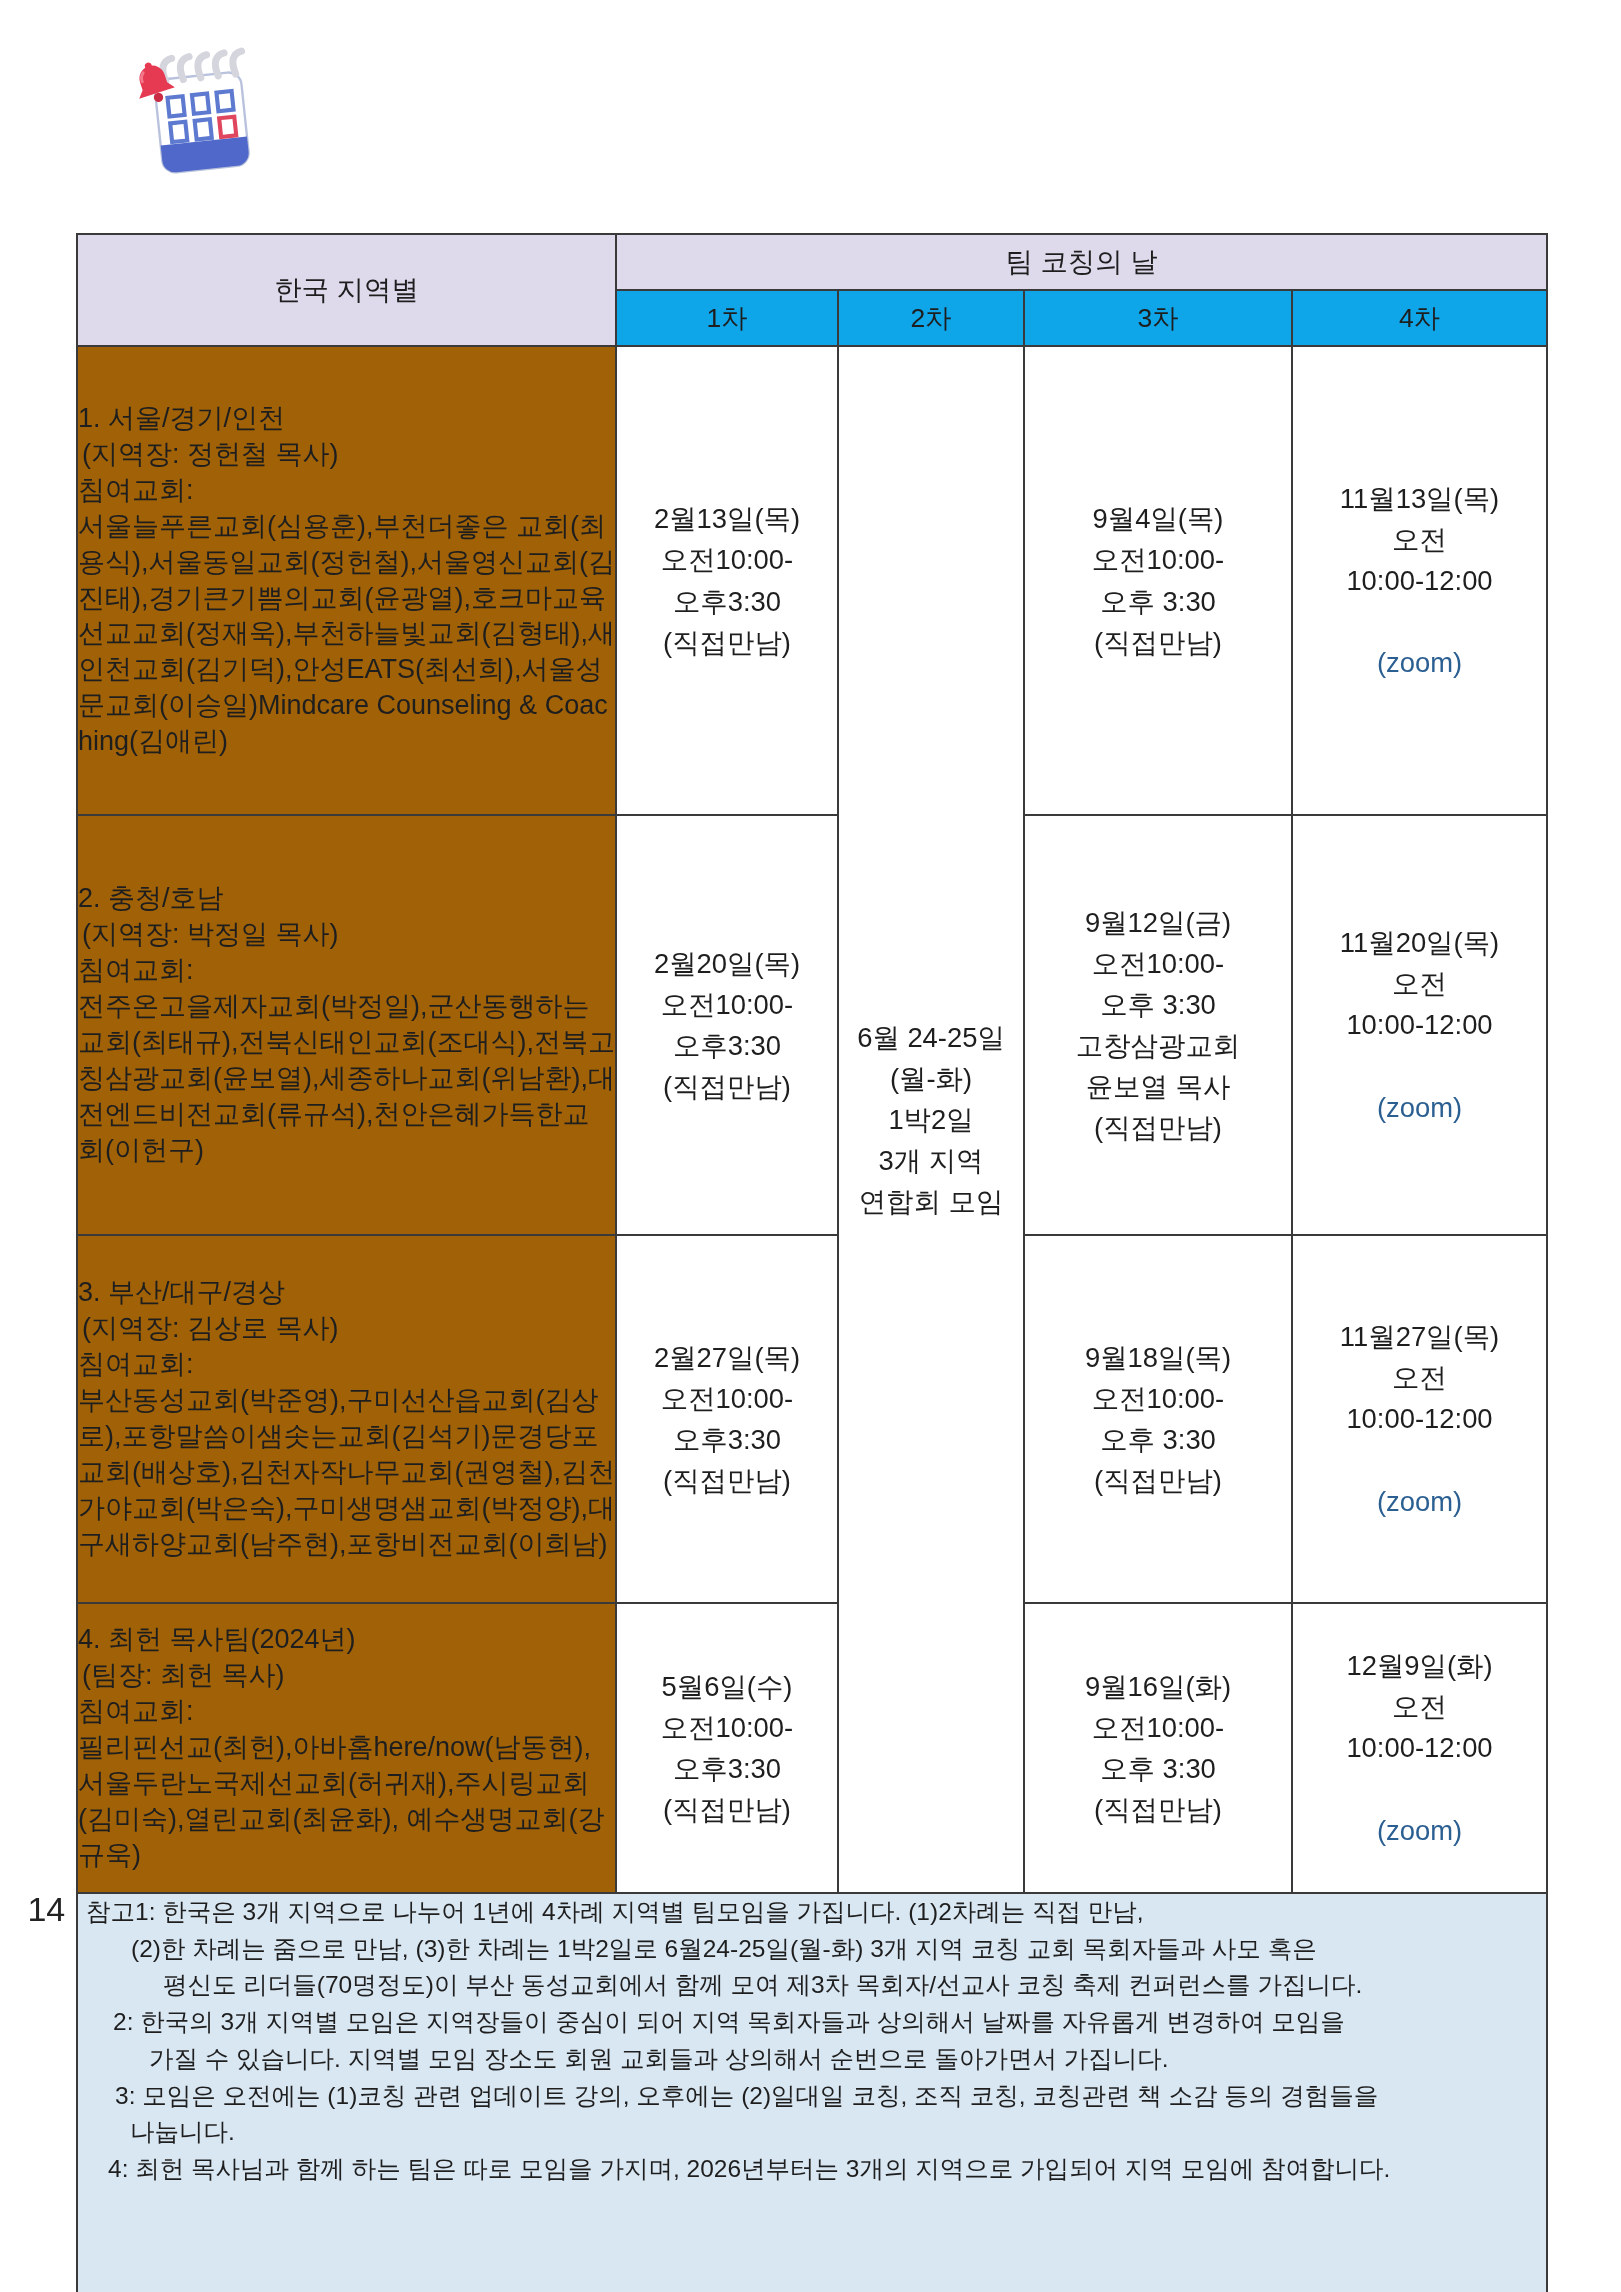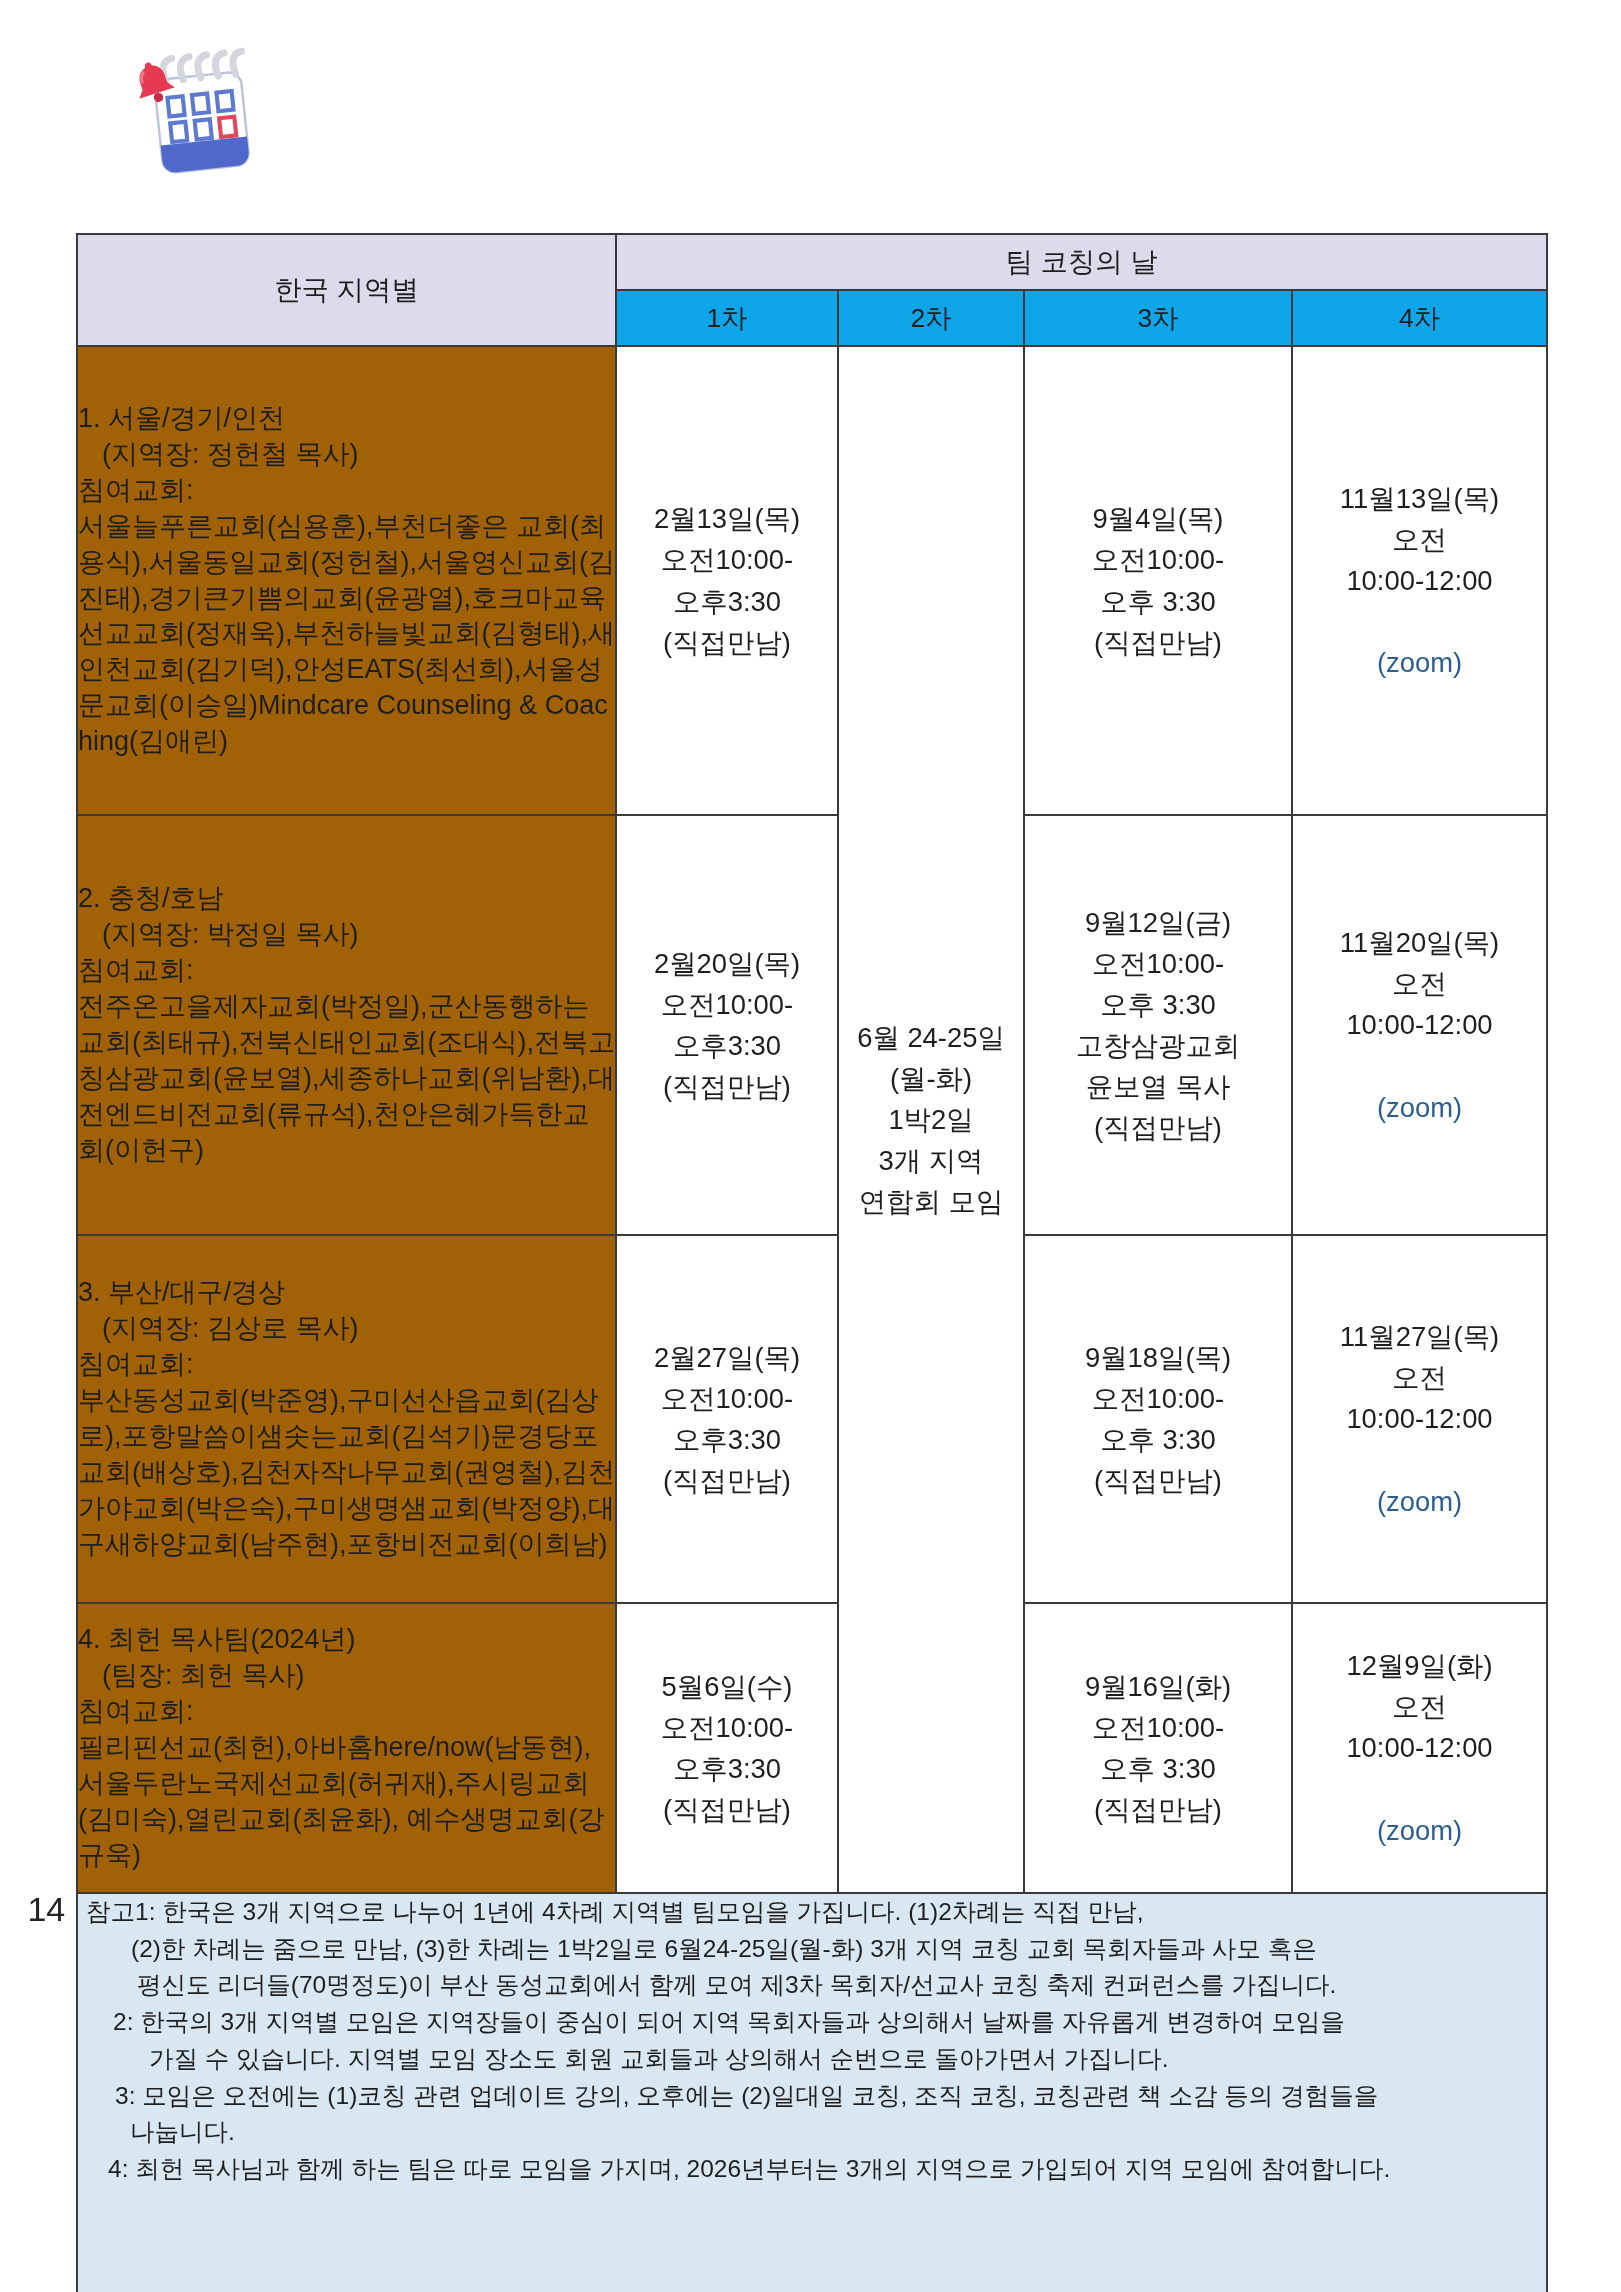--- a/index.html
+++ b/index.html
@@ -21,35 +21,35 @@
   }
   table.schedule th, table.schedule td{
     border:2.9px solid #3a3a3a;padding:0;font-weight:normal;
   }
   .hcell{background:#dedaec;text-align:center;vertical-align:middle;font-size:27.4px;}
   .hcell-sub{background:#0ea5e9;text-align:center;vertical-align:middle;font-size:26.5px;}
   .region-cell{
     background:#a16207;vertical-align:middle;text-align:left;
     padding:13.7px 9.8px 13.7px 13.7px;font-size:27px;line-height:1.33;
   }
-  .leader-line{padding-left:24px;}
+  .leader-line{padding-left:4px;}
   .churches{word-break:break-all;}
   .session-cell{
     background:#ffffff;text-align:center;vertical-align:middle;
     font-size:27.4px;line-height:1.5;white-space:pre-line;
   }
   .zoom-line{color:#2b5f92;}
   .notes-cell{
     background:#d9e7f3;vertical-align:top;text-align:left;
     padding:51px 17.6px 0 35px;font-size:24.5px;line-height:1.5;
   }
   .note{white-space:nowrap;}
   .n0{padding-left:8px;}
   .n1{padding-left:53px;}
-  .n2{padding-left:59px;}
+  .n2{padding-left:85px;}
   .n3{padding-left:35px;}
   .n4{padding-left:71px;}
   .n5{padding-left:37px;}
   .n6{padding-left:52px;}
   .n7{padding-left:30px;}
   .page-num{position:absolute;left:27.4px;top:1890px;font-size:34px;color:#222;}
 </style>
 </head>
 <body>
 

